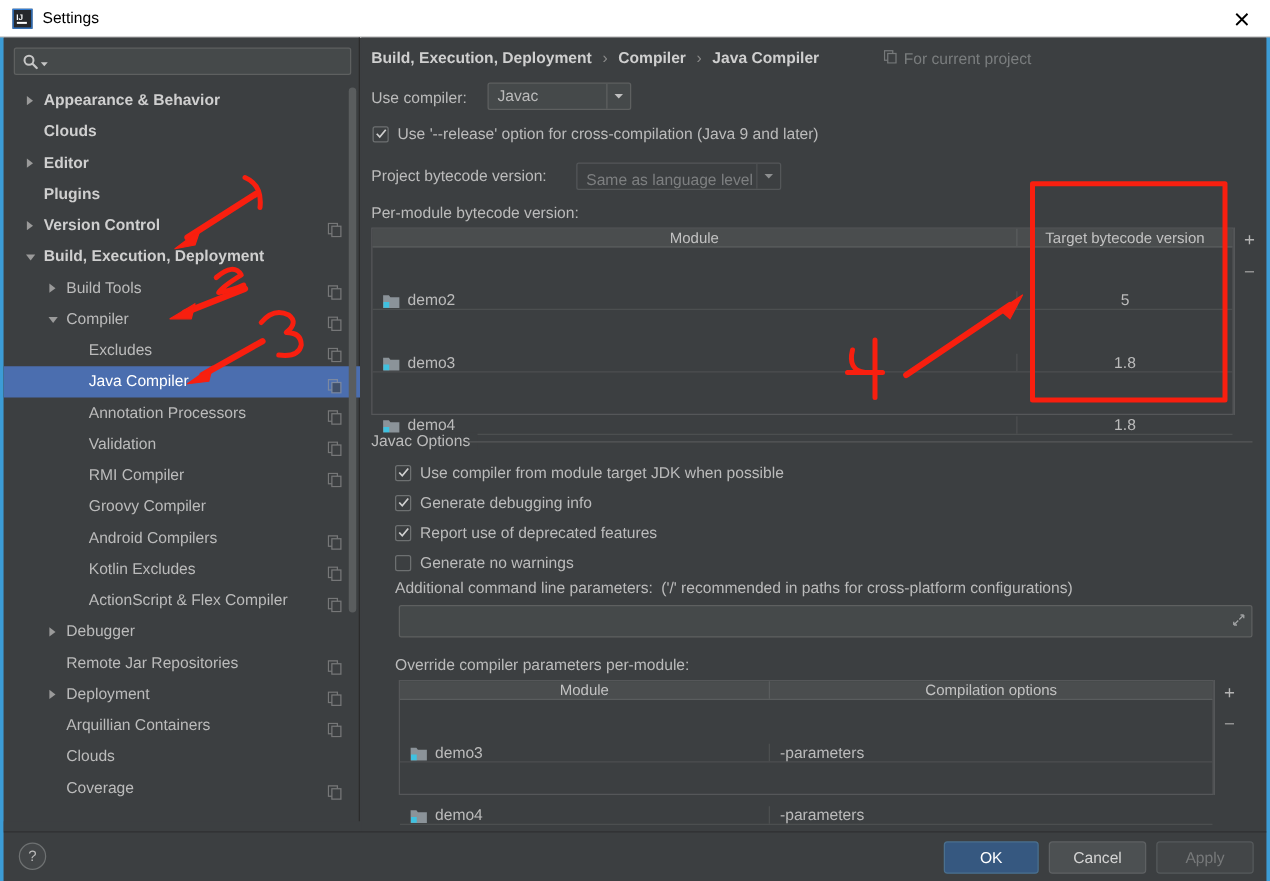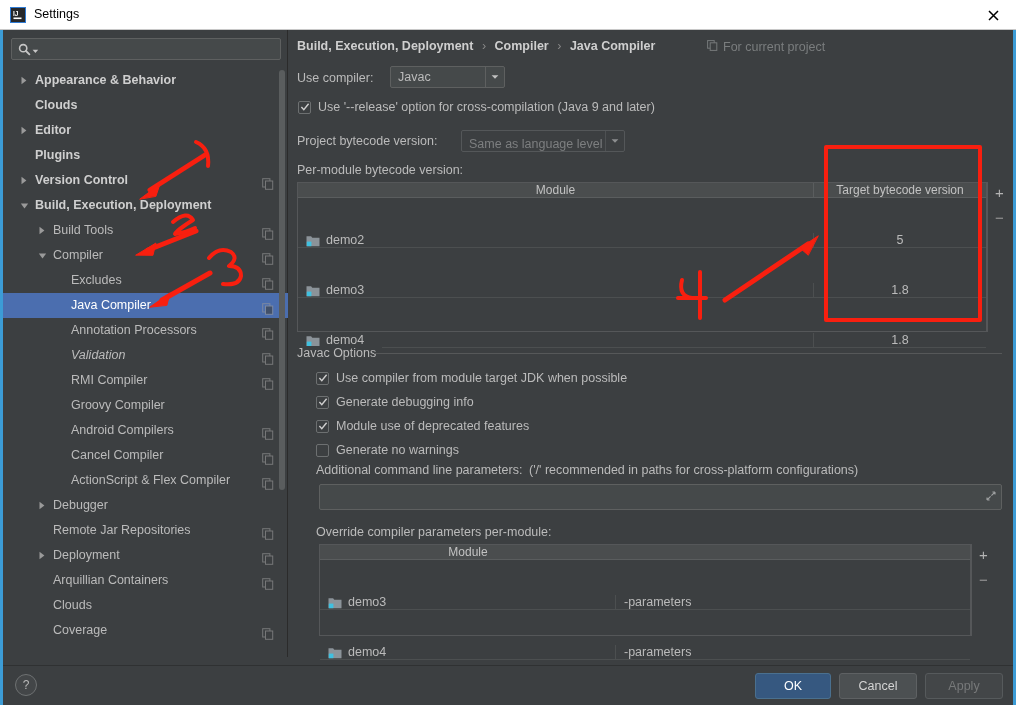--- a/index.html
+++ b/index.html
@@ -366,21 +366,21 @@
             </svg></span>
         </div>
         <div class="tree-row">
           <span class="label" style="left: 68px;">Annotation Processors</span>
           <span class="copy-ic"><svg width="12" height="12" viewBox="0 0 12 12">
               <rect x="0.7" y="0.7" width="7.2" height="8.3" stroke="#9a9a9a" fill="none" stroke-width="1"></rect>
               <rect x="3.5" y="3" width="7.2" height="8.3" stroke="#9a9a9a" fill="#3c3f41" stroke-width="1"></rect>
             </svg></span>
         </div>
         <div class="tree-row">
-          <span class="label" style="left: 68px; font-style: italic;">Validation</span>
+          <span class="label" style="left: 68px;">Validation</span>
           <span class="copy-ic"><svg width="12" height="12" viewBox="0 0 12 12">
               <rect x="0.7" y="0.7" width="7.2" height="8.3" stroke="#9a9a9a" fill="none" stroke-width="1"></rect>
               <rect x="3.5" y="3" width="7.2" height="8.3" stroke="#9a9a9a" fill="#3c3f41" stroke-width="1"></rect>
             </svg></span>
         </div>
         <div class="tree-row">
           <span class="label" style="left: 68px;">RMI Compiler</span>
           <span class="copy-ic"><svg width="12" height="12" viewBox="0 0 12 12">
               <rect x="0.7" y="0.7" width="7.2" height="8.3" stroke="#9a9a9a" fill="none" stroke-width="1"></rect>
               <rect x="3.5" y="3" width="7.2" height="8.3" stroke="#9a9a9a" fill="#3c3f41" stroke-width="1"></rect>
@@ -390,21 +390,21 @@
           <span class="label" style="left: 68px;">Groovy Compiler</span>
         </div>
         <div class="tree-row">
           <span class="label" style="left: 68px;">Android Compilers</span>
           <span class="copy-ic"><svg width="12" height="12" viewBox="0 0 12 12">
               <rect x="0.7" y="0.7" width="7.2" height="8.3" stroke="#9a9a9a" fill="none" stroke-width="1"></rect>
               <rect x="3.5" y="3" width="7.2" height="8.3" stroke="#9a9a9a" fill="#3c3f41" stroke-width="1"></rect>
             </svg></span>
         </div>
         <div class="tree-row">
-          <span class="label" style="left: 68px;">Cancel Compiler</span>
+          <span class="label" style="left: 68px;">Kotlin Excludes</span>
           <span class="copy-ic"><svg width="12" height="12" viewBox="0 0 12 12">
               <rect x="0.7" y="0.7" width="7.2" height="8.3" stroke="#9a9a9a" fill="none" stroke-width="1"></rect>
               <rect x="3.5" y="3" width="7.2" height="8.3" stroke="#9a9a9a" fill="#3c3f41" stroke-width="1"></rect>
             </svg></span>
         </div>
         <div class="tree-row">
           <span class="label" style="left: 68px;">ActionScript &amp; Flex Compiler</span>
           <span class="copy-ic"><svg width="12" height="12" viewBox="0 0 12 12">
               <rect x="0.7" y="0.7" width="7.2" height="8.3" stroke="#9a9a9a" fill="none" stroke-width="1"></rect>
               <rect x="3.5" y="3" width="7.2" height="8.3" stroke="#9a9a9a" fill="#3c3f41" stroke-width="1"></rect>
@@ -586,21 +586,21 @@
             </svg>
           </span>
           <span>Generate debugging info</span>
         </div>
         <div class="cbrow" style="left: 27px; top: 389px;">
           <span class="cb">
             <svg width="10" height="10" viewBox="0 0 10 10">
               <path d="M1.4 5 L3.8 7.6 L8.6 1.8" stroke="#cfcfcf" stroke-width="1.4" fill="none"></path>
             </svg>
           </span>
-          <span>Module use of deprecated features</span>
+          <span>Report use of deprecated features</span>
         </div>
         <div class="cbrow" style="left: 27px; top: 413px;">
           <span class="cb"></span>
           <span>Generate no warnings</span>
         </div>
       </div>
 
     <div class="hint" style="left:27px; top:433px;">Additional command line parameters:</div>
     <div class="hint" style="left:240px; top:433px;">('/' recommended in paths for cross-platform configurations)</div>
     <div class="textfield" style="left:30px; top:454px; width:683px; height:26px;">
@@ -610,20 +610,21 @@
           <path d="M1 9 L4.6 5.4 M1 9 L1 6.4 M1 9 L3.6 9" stroke="#9d9fa0" stroke-width="1.1" fill="none"></path>
         </svg>
       </span>
     </div>
 
     <div class="row-label" style="left:27px; top:495px;">Override compiler parameters per-module:</div>
 
     <div class="tbl" id="override-table" style="left: 30px; top: 514px; width: 652px; height: 92px; display: flex; flex-direction: column;">
         <div class="tbl-head">
           <div class="th" style="width: 296px;">Module</div>
+          <div class="th" style="width: 354px; flex: 1 1 0%;">Compilation options</div>
         </div>
         <div class="tbl-row">
           <div class="td" style="width: 296px;">
             <span style="display: flex;">
               <svg class="mod-icon" viewBox="0 0 14 13">
                 <path d="M0.5 2.2 h4.6 l1.2 1.5 h7.2 v8.6 h-13 z" fill="#8b9399"></path>
                 <rect x="0.8" y="7.6" width="4.6" height="4.6" fill="#3fc1e0"></rect>
               </svg>
             </span>
             <span>demo3</span>

